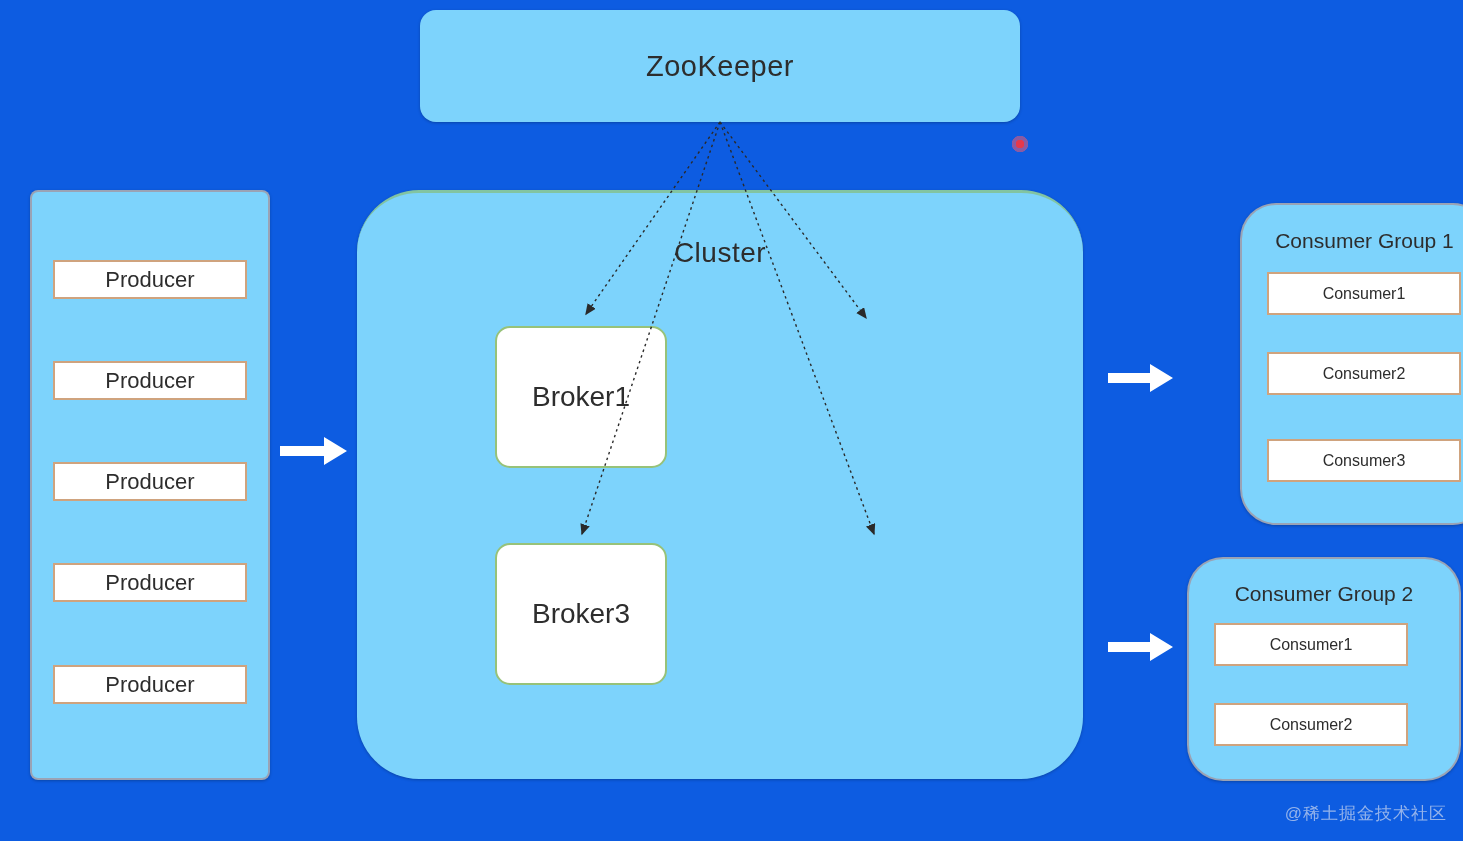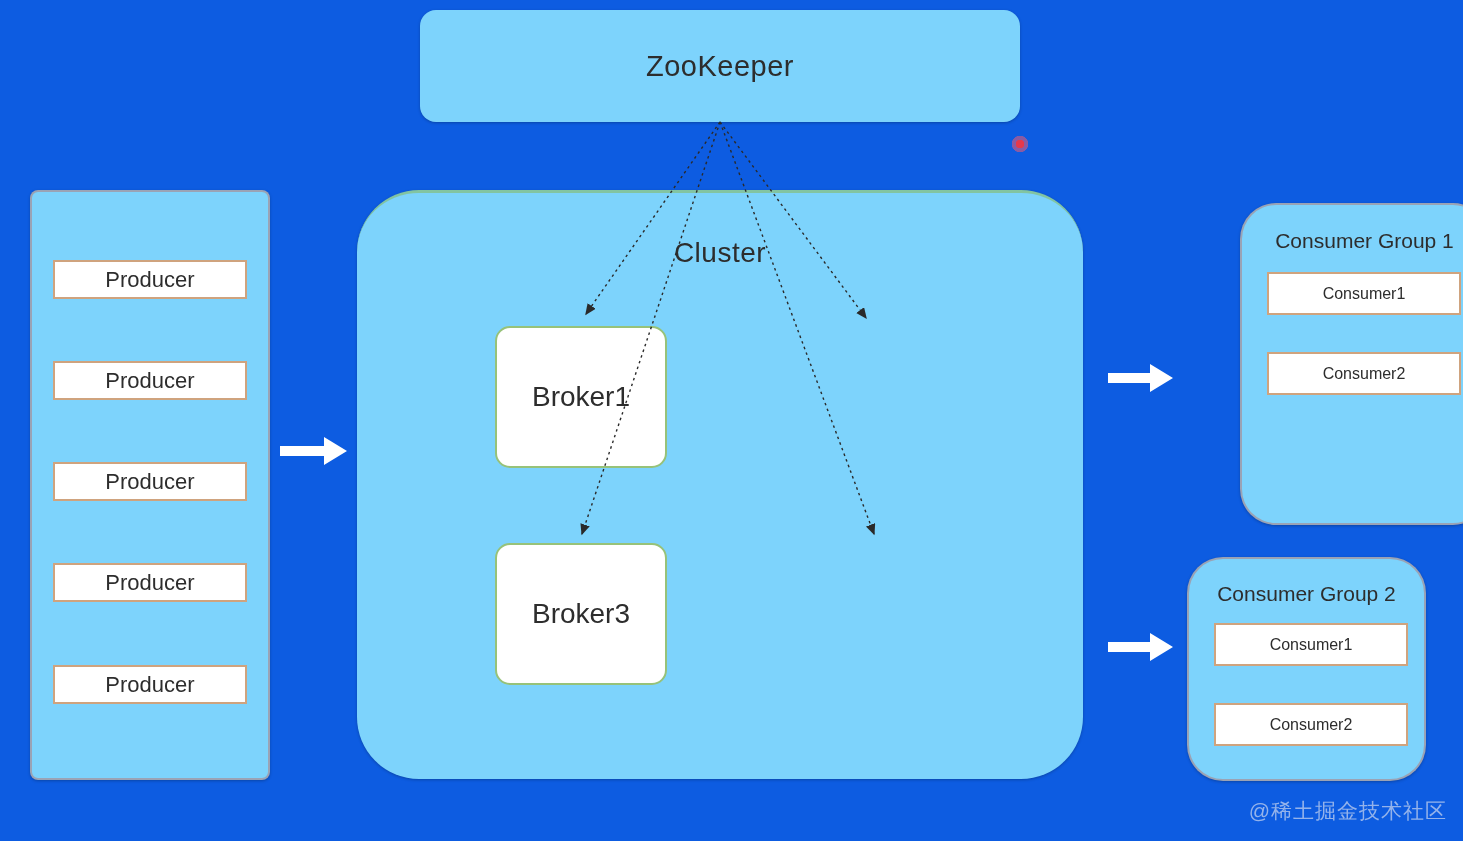--- a/index.html
+++ b/index.html
@@ -43,21 +43,21 @@
     font-size:28px;
   }
   #broker-1{left:138px;top:133px;}
   #broker-2{left:433px;top:133px;}
   #broker-3{left:138px;top:350px;justify-content:center;}
   #broker-4{left:433px;top:350px;}
   .consumer-group{
     border-radius:36px;border:2px solid rgba(190,105,95,0.45);box-sizing:border-box;
   }
   #consumer-group-1{left:1240px;top:203px;width:249px;height:322px;}
-  #consumer-group-2{left:1187px;top:557px;width:239px;height:224px;}
+  #consumer-group-2{left:1187px;top:557px;width:274px;height:224px;}
   .group-title{
     position:absolute;left:0;right:0;text-align:center;font-size:21px;
   }
   .consumer-box{
     position:absolute;left:25px;width:194px;height:43px;
     border:2px solid var(--consumer_border,#cfa37e);box-sizing:border-box;
     background:#fff;display:flex;align-items:center;justify-content:center;
     font-size:16px;
   }
   #arrows-overlay{
@@ -67,21 +67,21 @@
   .block-arrow{position:absolute;pointer-events:none;}
   #cursor-dot{
     position:absolute;left:1010px;top:134px;width:20px;height:20px;border-radius:50%;
     background:radial-gradient(circle,
       var(--cursor_dot,#e5394a) 0 30%,
       rgba(240,90,110,0.55) 31% 58%,
       rgba(240,90,110,0) 59%);
   }
   #watermark{
     position:absolute;right:16px;bottom:16px;
-    font-size:21px;color:rgba(200,212,238,0.72);letter-spacing:1px;
+    font-size:17px;color:rgba(200,212,238,0.72);letter-spacing:1px;
   }
 </style>
 </head>
 <body>
 
 <div id="stage" style="--background: #0d5ce1; --producer_border: #cfa37e; --consumer_border: #cfa37e; --broker_border: #97c279; --cluster_top_border: #82c4a2; --panel_border: #be695f; --cursor_dot: #e5394a; --dashed_arrow: #2a2a2a; --flow_arrow: #ffffff;">
 
   <div class="panel" id="zookeeper-box">
     <span>ZooKeeper</span>
   </div>
@@ -115,20 +115,23 @@
   </div>
 
   <div class="panel consumer-group" id="consumer-group-1">
     <div class="group-title" style="top:24px">Consumer Group 1</div>
     <div class="consumer-box" style="top:67px">
         <span>Consumer1</span>
       </div>
     <div class="consumer-box" style="top:147px">
         <span>Consumer2</span>
       </div>
+    <div class="consumer-box" style="top:234px">
+        <span>Consumer3</span>
+      </div>
   </div>
 
   <div class="panel consumer-group" id="consumer-group-2">
     <div class="group-title" style="top:23px">Consumer Group 2</div>
     <div class="consumer-box" style="top:64px">
         <span>Consumer1</span>
       </div>
     <div class="consumer-box" style="top:144px">
         <span>Consumer2</span>
       </div>

